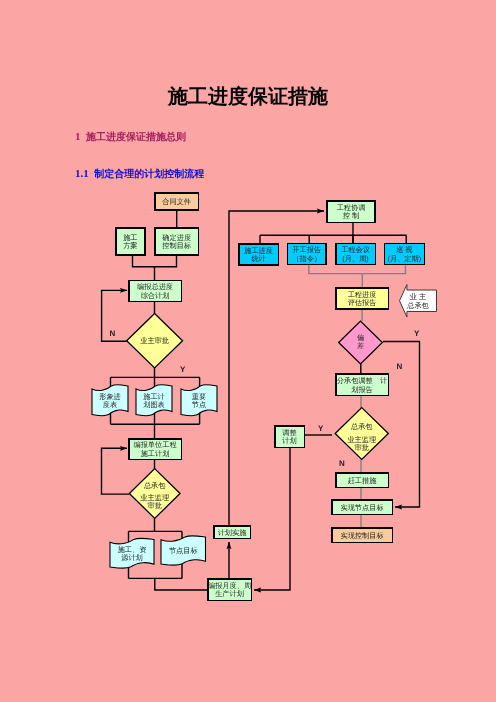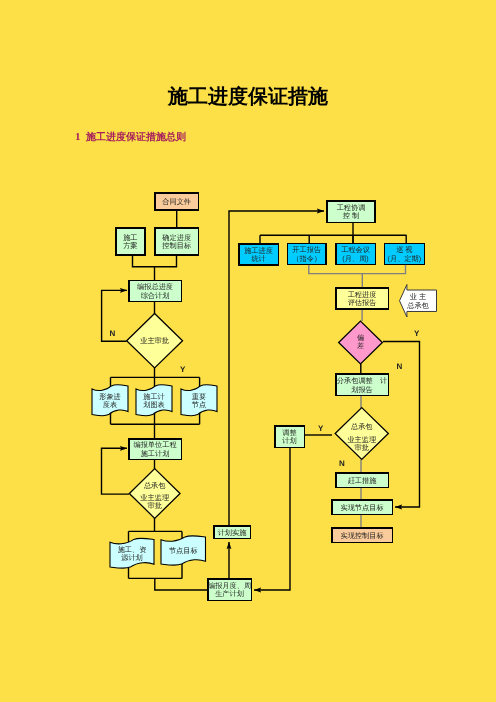--- a/index.html
+++ b/index.html
@@ -1,31 +1,34 @@
 <!DOCTYPE html>
 <html><head>
 <meta charset="utf-8">
 <style>
   html,body{margin:0;padding:0;background:#ffffff;}
   body{width:496px;height:702px;overflow:hidden;font-family:"Liberation Sans",sans-serif;}
-  #page{position:relative;width:496px;height:702px;background:#fde047;}
+  #page{position:relative;width:496px;height:702px;background:#fca5a5;}
   #title{position:absolute;left:0;top:83px;width:496px;text-align:center;
          font-size:20px;font-weight:bold;color:#000000;}
   .hd{position:absolute;left:75px;font-weight:bold;white-space:nowrap;font-size:10px;}
   .hd .num{font-family:"Liberation Serif",serif;font-size:11px;}
   #chart{position:absolute;left:0;top:0;}
   #chart text{font-family:"Liberation Sans",sans-serif;fill:#222;text-rendering:geometricPrecision;}
 </style>
 </head>
 <body>
 
 <div id="page">
   <div id="title">施工进度保证措施</div>
   <div class="hd" style="top: 130px; color: rgb(165, 30, 94);">
     <span class="num">1</span><span class="gap">&nbsp;&nbsp;</span><span>施工进度保证措施总则</span>
+  </div>
+  <div class="hd" style="top: 167px; color: rgb(17, 17, 204);">
+    <span class="num">1.1</span><span class="gap">&nbsp;&nbsp;</span><span>制定合理的计划控制流程</span>
   </div>
   <svg id="chart" width="496" height="702">
       <g>
         <path d="M176.7,210 L176.7,228" fill="none" stroke="#000000" stroke-width="1.4" stroke-linecap="butt"></path>
         <path d="M132.5,254 L132.5,266.7 L176.5,266.7 L176.5,254" fill="none" stroke="#000000" stroke-width="1.4" stroke-linecap="butt"></path>
         <path d="M154.5,266.7 L154.5,280.5" fill="none" stroke="#000000" stroke-width="1.4" stroke-linecap="butt"></path>
         <path d="M154.5,301 L154.5,314" fill="none" stroke="#000000" stroke-width="1.4" stroke-linecap="butt"></path>
         <path d="M126.5,341.2 L101.6,341.2 L101.6,290.4 L127,290.4" fill="none" stroke="#000000" stroke-width="1.4" stroke-linecap="butt" marker-end="url(#ah-connector)"></path>
         <path d="M154.5,367 L154.5,377.4" fill="none" stroke="#000000" stroke-width="1.4" stroke-linecap="butt"></path>
         <path d="M110.5,377.4 L199.6,377.4" fill="none" stroke="#000000" stroke-width="1.4" stroke-linecap="butt"></path>

